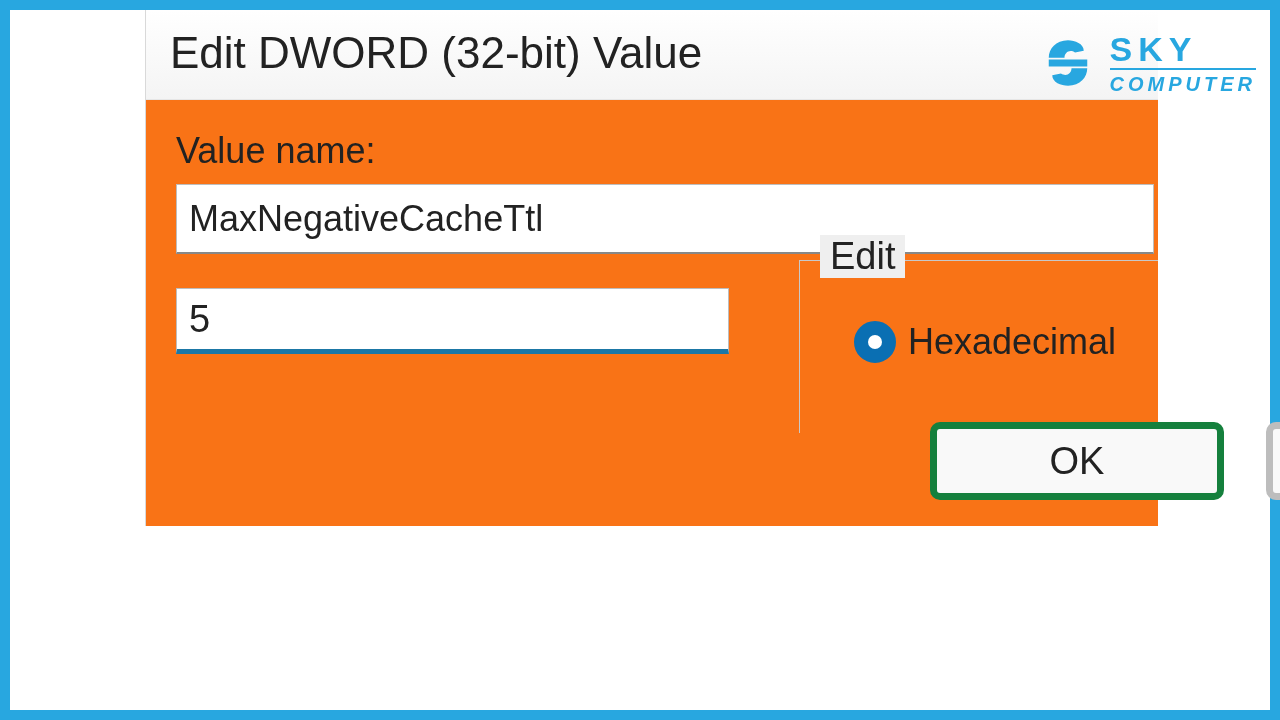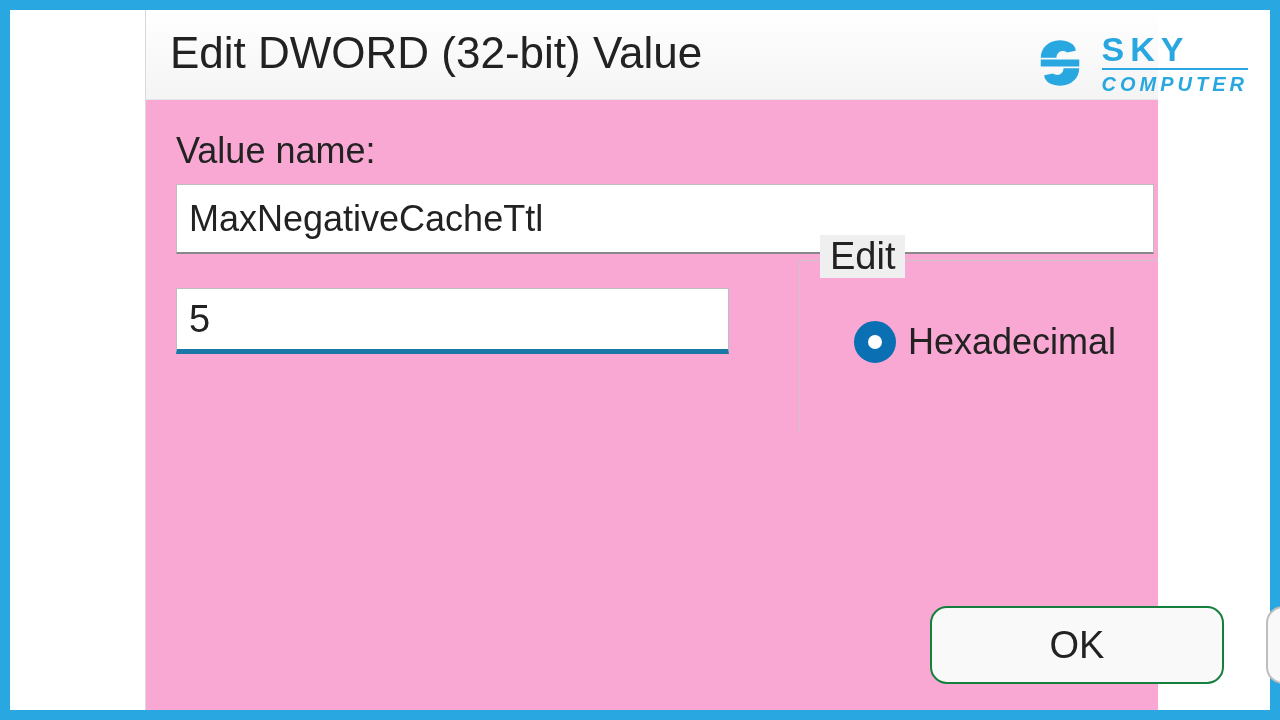--- a/index.html
+++ b/index.html
@@ -6,22 +6,22 @@
   html, body { width: 1280px; height: 720px; overflow: hidden; font-family: "Segoe UI", Arial, sans-serif; }
   .frame {
     width: 1280px; height: 720px;
     border: 10px solid #28a7e0;
     background: #ffffff;
     position: relative;
   }
   .dialog {
     position: absolute;
     left: 135px; top: 0;
-    width: 1013px; height: 700px;
-    background: #f9a8d4;
+    width: 1013px; height: 516px;
+    background: #f97316;
     border-left: 1px solid #d9d9d9;
   }
   .titlebar {
     height: 90px;
     background: linear-gradient(#ffffff, #f4f4f4);
     padding: 18px 24px 0 24px;
     border-bottom: 1px solid #e6e6e6;
   }
   .dlg-title {
     font-size: 44px;
@@ -110,36 +110,36 @@
   .radio-label { font-size: 36px; color: #222; }
   .button-row {
     position: absolute;
     bottom: 26px;
     left: 784px;
     display: flex;
     gap: 42px;
   }
   .btn {
     width: 294px; height: 78px;
-    border: 2px solid #15803d;
+    border: 7px solid #15803d;
     background: #f9f9f9;
-    border-radius: 17px;
+    border-radius: 10px;
     font-size: 38px;
     color: #222;
     cursor: pointer;
     margin-top: 18px;
   }
   .btn.secondary {
     border-color: #bdbdbd;
     width: 80px;
   }
   
   .logo {
     position: absolute;
-    top: 22px; right: 22px;
+    top: 22px; right: 14px;
     display: flex; align-items: center; gap: 14px;
   }
   .logo-mark {
     width: 56px; height: 56px;
     display: flex; align-items: center; justify-content: center;
   }
   .logo-text { display: flex; flex-direction: column; line-height: 1; }
   .logo-sky {
     font-size: 34px; font-weight: 700;
     color: #28a7e0; letter-spacing: 6px;

